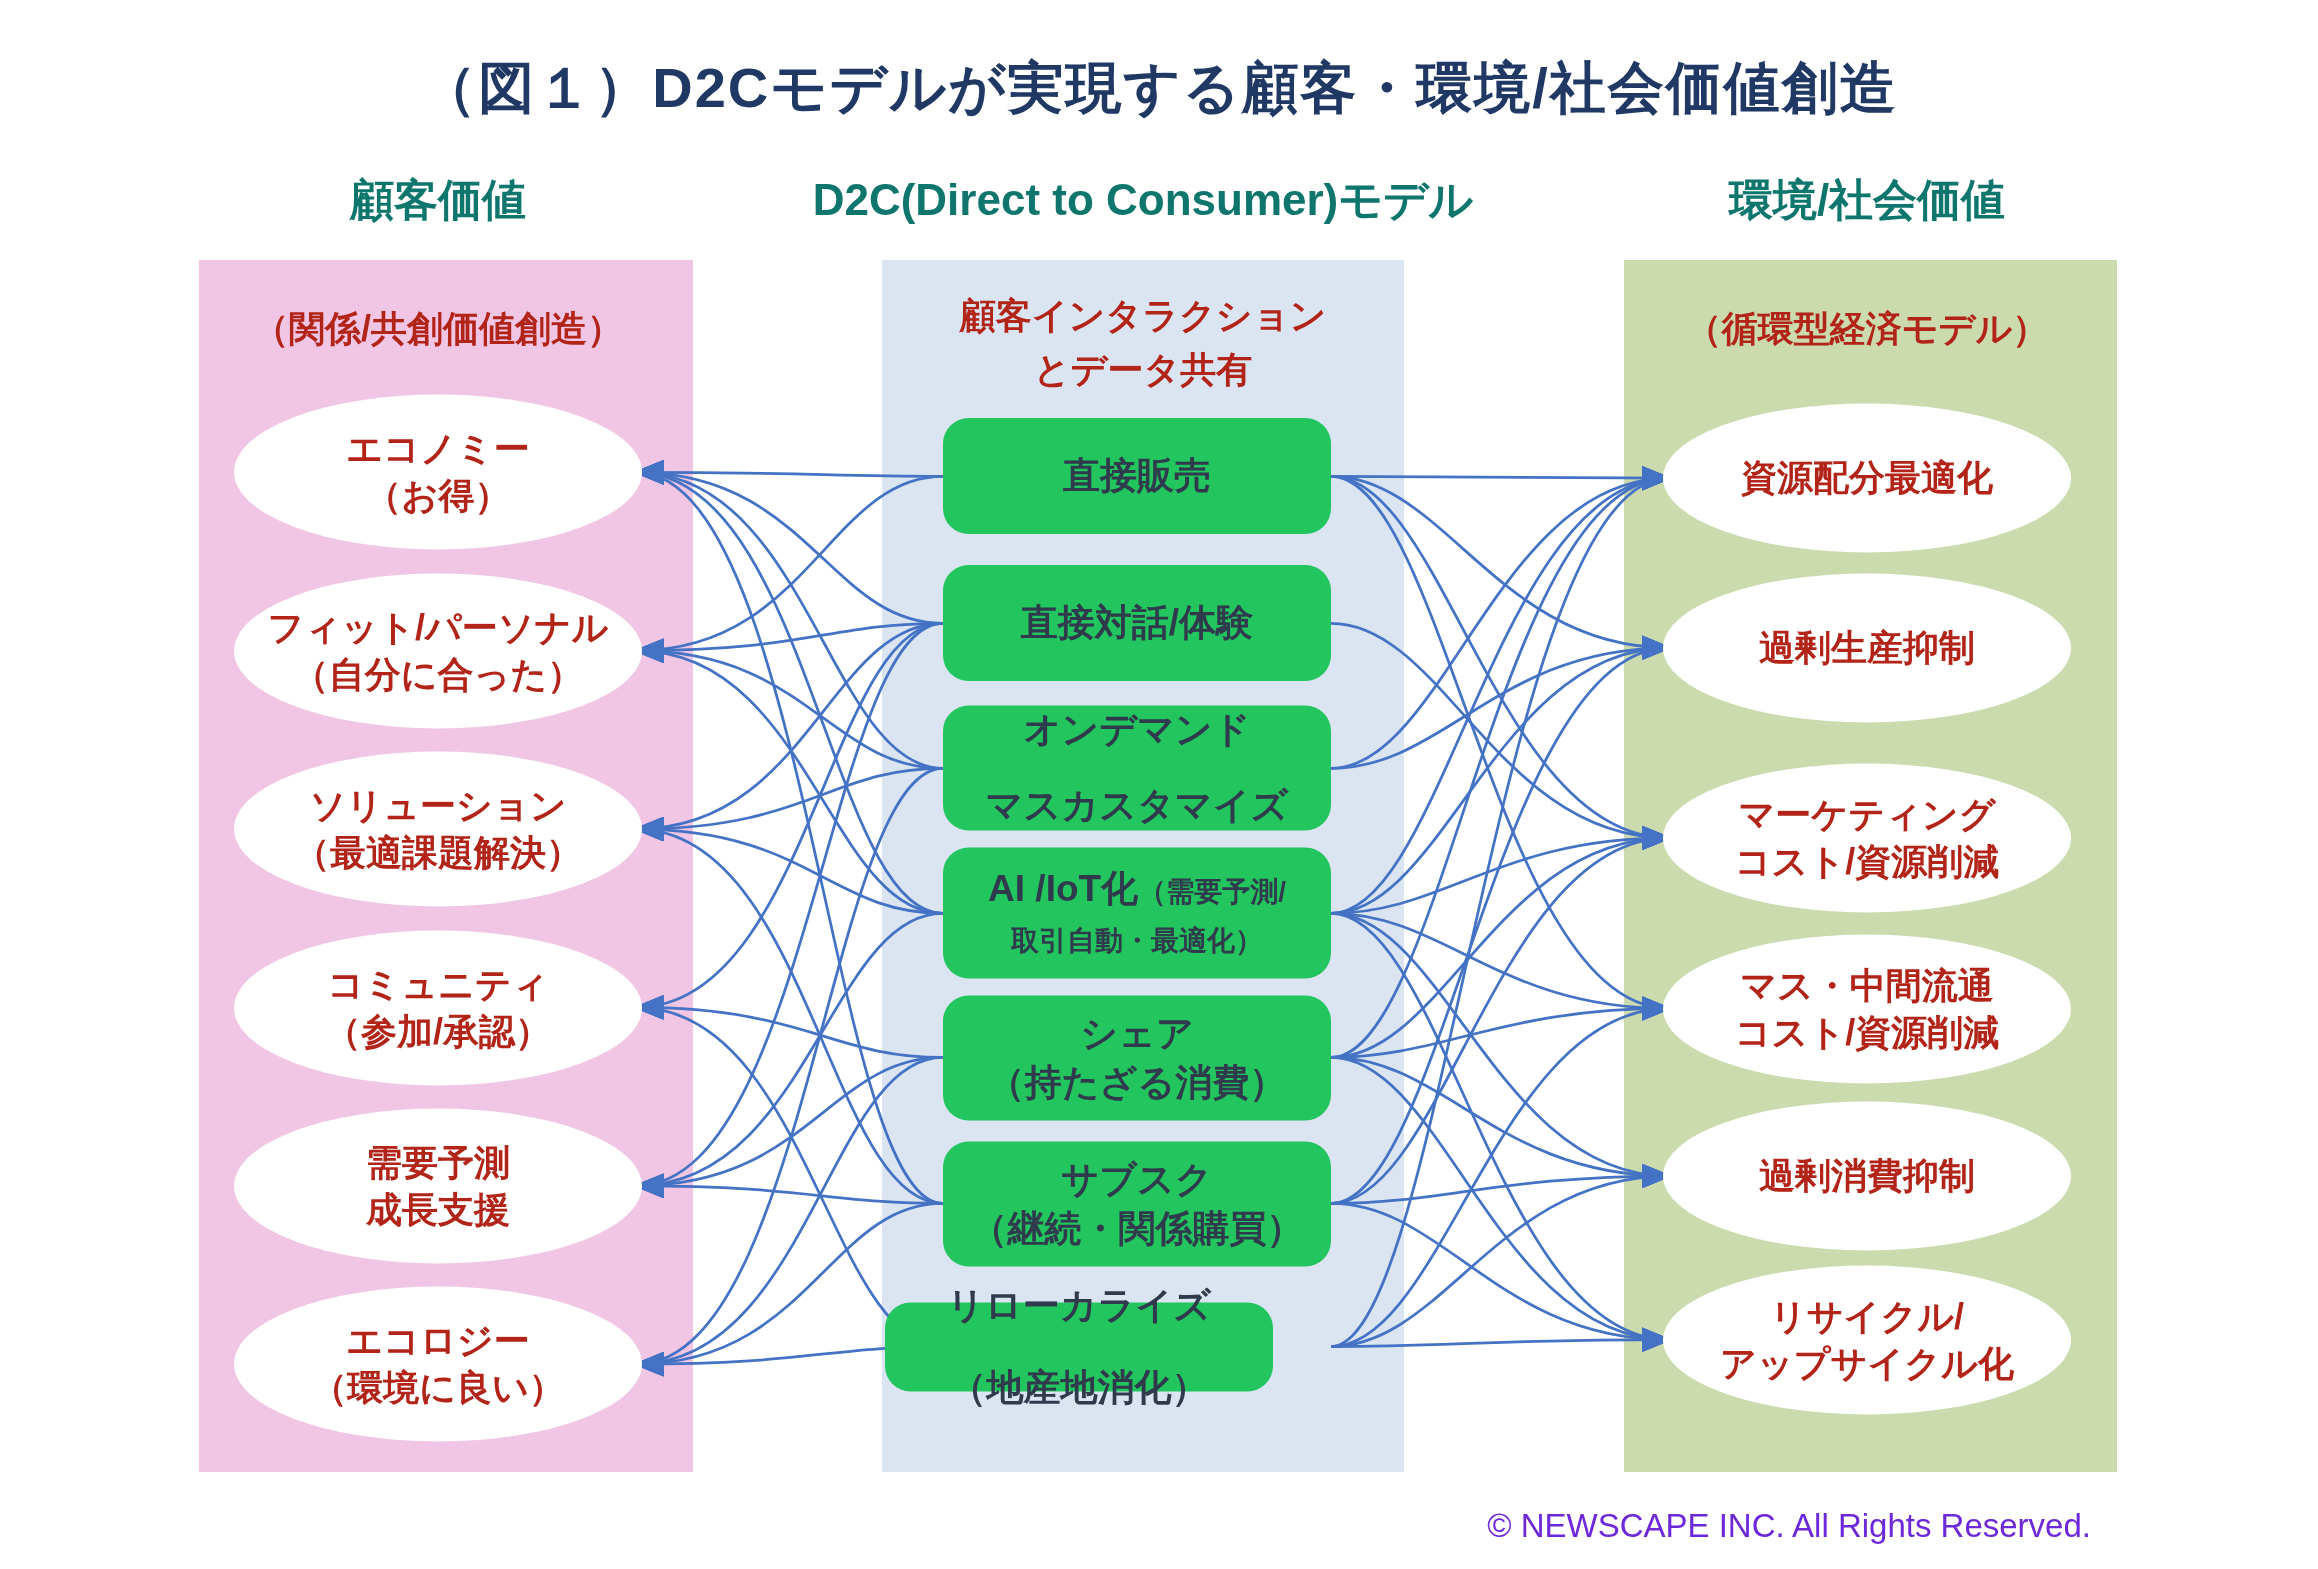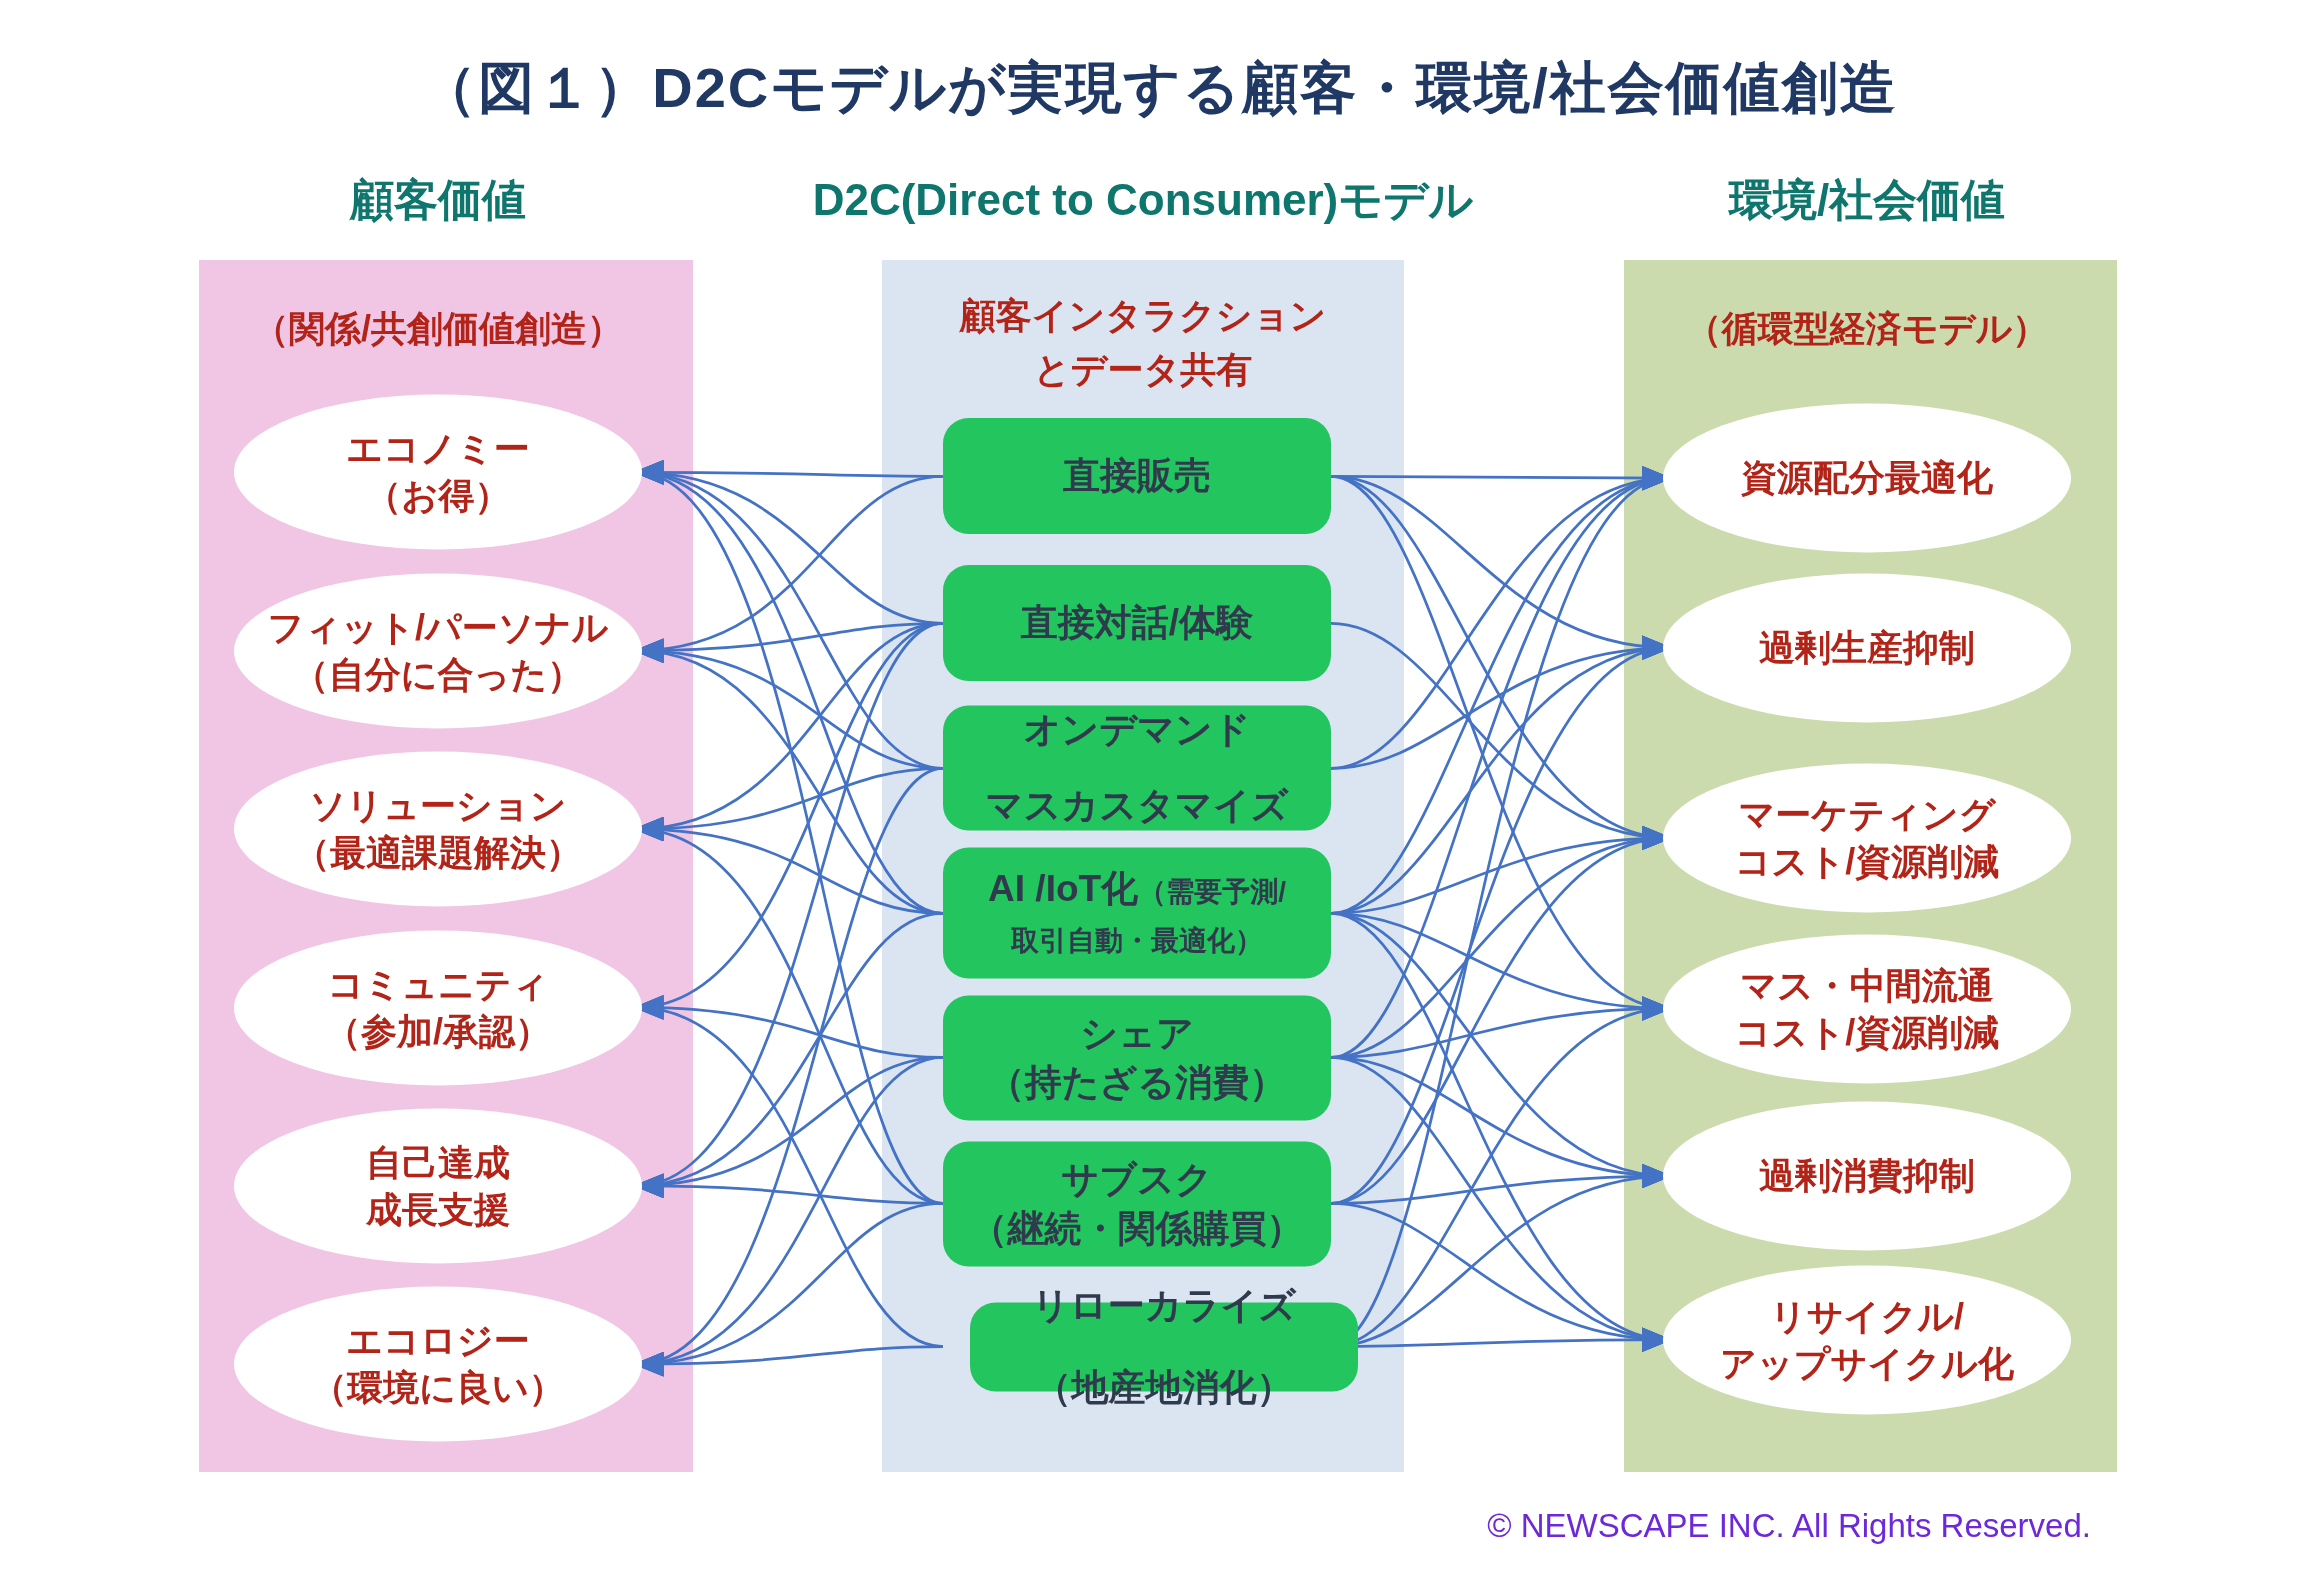--- a/index.html
+++ b/index.html
@@ -132,21 +132,21 @@
     </div>
     <div class="oval" style="left: 438px; top: 829px; width: 408px; height: 155px;">
       <div>ソリューション</div>
       <div>（最適課題解決）</div>
     </div>
     <div class="oval" style="left: 438px; top: 1008px; width: 408px; height: 155px;">
       <div>コミュニティ</div>
       <div>（参加/承認）</div>
     </div>
     <div class="oval" style="left: 438px; top: 1186px; width: 408px; height: 155px;">
-      <div>自己達成</div>
+      <div>需要予測</div>
       <div>成長支援</div>
     </div>
     <div class="oval" style="left: 438px; top: 1364px; width: 408px; height: 155px;">
       <div>エコロジー</div>
       <div>（環境に良い）</div>
     </div>
     <div class="oval" style="left: 1867px; top: 478px; width: 408px; height: 149px;">
       <div>資源配分最適化</div>
       <div></div>
     </div>
@@ -187,18 +187,18 @@
       <div><span>（持たざる消費）</span><span class="note"></span></div>
     </div>
     <div class="cbox" style="left: 1137px; top: 913px; width: 388px; height: 131px;">
       <div><span>AI /IoT化</span><span class="note">（需要予測/</span></div>
       <div><span></span><span class="note">取引自動・最適化）</span></div>
     </div>
     <div class="cbox" style="left: 1137px; top: 1204px; width: 388px; height: 125px;">
       <div><span>サブスク</span><span class="note"></span></div>
       <div><span>（継続・関係購買）</span><span class="note"></span></div>
     </div>
-    <div class="cbox" style="left: 1164px; top: 1347px; width: 388px; height: 89px; gap: 33px;">
+    <div class="cbox" style="left: 1079px; top: 1347px; width: 388px; height: 89px; gap: 33px;">
       <div><span>リローカライズ</span><span class="note"></span></div>
       <div><span>（地産地消化）</span><span class="note"></span></div>
     </div>
   </div>
 
 
 </body></html>

